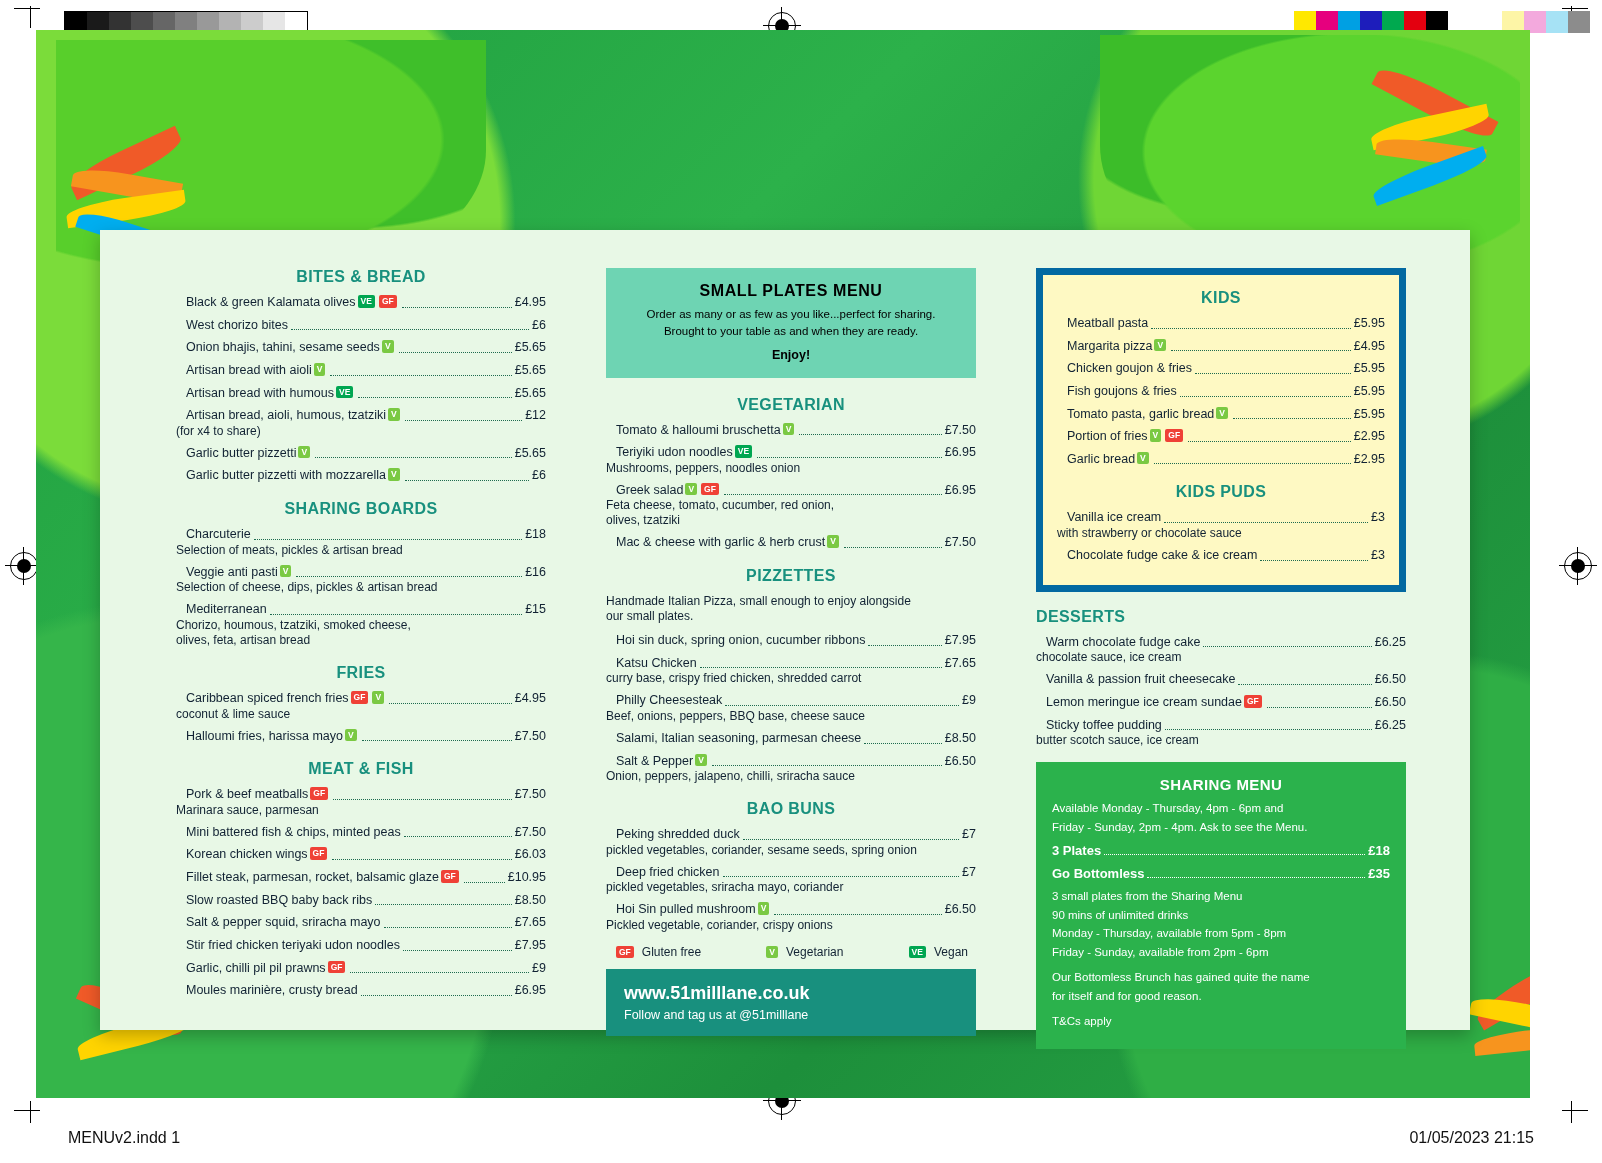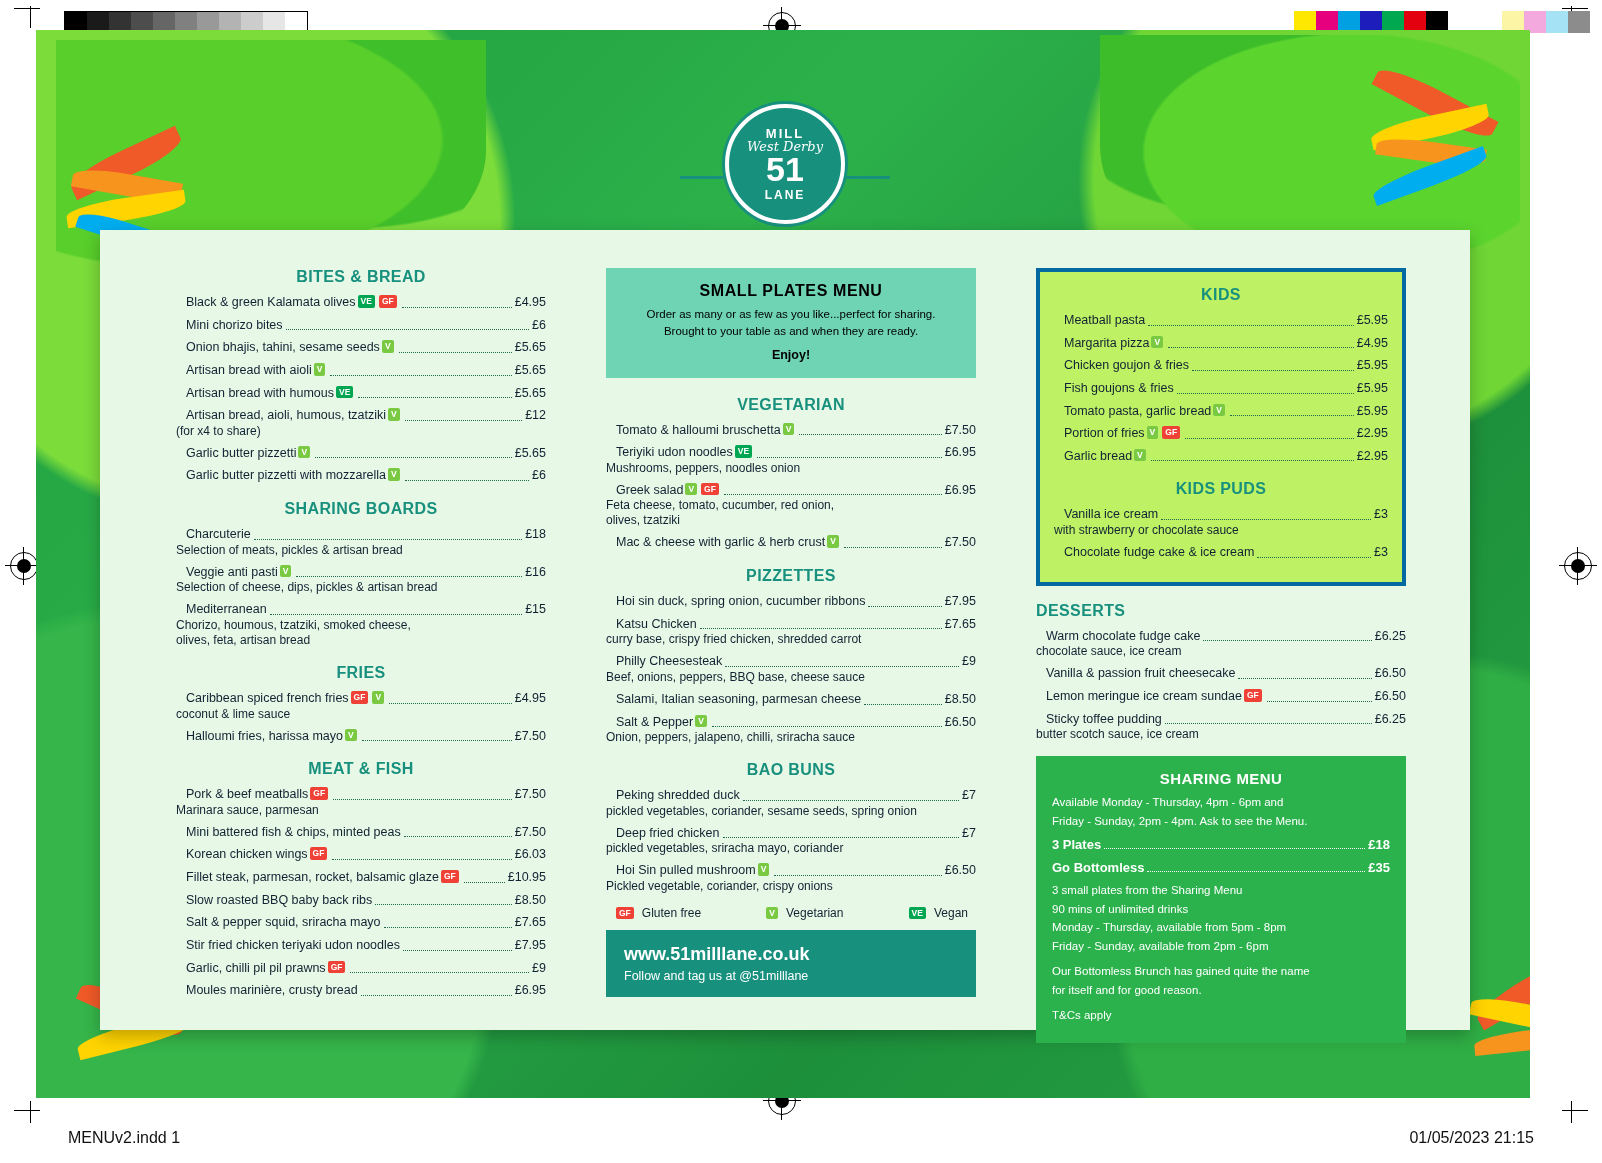--- a/index.html
+++ b/index.html
@@ -85,21 +85,21 @@
   .spm p{margin:0;font-size:11.5px;line-height:1.5;}
   .spm .enjoy{margin-top:7px;font-weight:bold;font-size:12.5px;}
   .center h2.sec{color:#18907e;}
   .key{display:flex;justify-content:space-between;align-items:center;font-size:12px;color:#123;margin:12px 0 10px;padding:0 8px;}
   .key span.kk{display:flex;align-items:center;gap:6px;}
   .web{background:#18907e;color:#fff;padding:14px 18px;margin-top:4px;}
   .web .u{font-size:18px;font-weight:bold;}
   .web .f{font-size:12.5px;margin-top:4px;}
 
   
-  .kidsbox{border:4px solid #0369a1;background:#bef264;padding:12px 14px 14px;}
+  .kidsbox{border:7px solid #0369a1;background:#fef9c3;padding:12px 14px 14px;}
   .kidsbox h2.sec{margin-top:2px;}
   .sharingbox{background:#2bb24c;color:#fff;padding:14px 16px 16px;margin-top:14px;}
   .sharingbox h3{margin:0 0 8px;text-align:center;font-size:15px;font-weight:bold;letter-spacing:.4px;}
   .sharingbox p{margin:0 0 3px;font-size:11.5px;line-height:1.35;}
   .sharingbox .priced{display:flex;align-items:flex-end;font-weight:bold;font-size:13px;margin:8px 0;}
   .sharingbox .dots{border-bottom:1.5px dotted #fff;}
   .sharingbox .bold{font-weight:normal;}
 </style>
 </head>
 <body>
@@ -178,51 +178,41 @@
   <div class="flower" style="right:60px;bottom:120px;">
     <div class="pet" style="left:0;top:0;width:120px;height:24px;background:#f05a28;transform:rotate(-30deg);"></div>
     <div class="pet" style="left:0;top:26px;width:110px;height:22px;background:#ffd400;transform:rotate(12deg);"></div>
     <div class="pet" style="left:4px;top:52px;width:116px;height:20px;background:#f7941e;transform:rotate(-6deg);"></div>
   </div>
   <div class="flower" style="left:40px;bottom:100px;">
     <div class="pet" style="left:0;top:0;width:110px;height:24px;background:#f05a28;transform:rotate(24deg);"></div>
     <div class="pet" style="left:0;top:26px;width:120px;height:22px;background:#ffd400;transform:rotate(-14deg);"></div>
   </div>
 
-  <div class="header">
-    <div class="hrule left"></div>
-    <div class="hrule right"></div>
-    <div class="logo">
-      <div class="l1">MILL</div>
-      <div class="l2">West Derby</div>
-      <div class="big">51</div>
-      <div class="l3">LANE</div>
-    </div>
-  </div>
   <div class="subbar">
     <span>BAR</span><span>KITCHEN</span><span>GARDEN</span>
   </div>
 
   <div class="card"></div>
 
   <div class="cols">
 
     <div class="col col1">
       <h2 class="sec">BITES &amp; BREAD</h2>
       <div id="bites">
           <div class="item">
             <div class="row">
               <span class="nm">Black &amp; green Kalamata olives<span class="tag ve">VE</span><span class="tag gf">GF</span></span>
               <span class="dots"></span>
               <span class="pr">£4.95</span>
             </div>
           </div>
           <div class="item">
             <div class="row">
-              <span class="nm">Mini chorizo bites</span>
+              <span class="nm">West chorizo bites</span>
               <span class="dots"></span>
               <span class="pr">£6</span>
             </div>
           </div>
           <div class="item">
             <div class="row">
               <span class="nm">Onion bhajis, tahini, sesame seeds<span class="tag v">V</span></span>
               <span class="dots"></span>
               <span class="pr">£5.65</span>
             </div>
@@ -417,20 +407,22 @@
           <div class="item">
             <div class="row">
               <span class="nm">Mac &amp; cheese with garlic &amp; herb crust<span class="tag v">V</span></span>
               <span class="dots"></span>
               <span class="pr">£7.50</span>
             </div>
           </div>
         </div>
 
       <h2 class="sec" style="margin-top:16px">PIZZETTES</h2>
+      <div class="desc" style="margin-bottom:9px;white-space:pre-line">Handmade Italian Pizza, small enough to enjoy alongside
+our small plates.</div>
       <div id="pizz">
           <div class="item">
             <div class="row">
               <span class="nm">Hoi sin duck, spring onion, cucumber ribbons</span>
               <span class="dots"></span>
               <span class="pr">£7.95</span>
             </div>
           </div>
           <div class="item">
             <div class="row">

